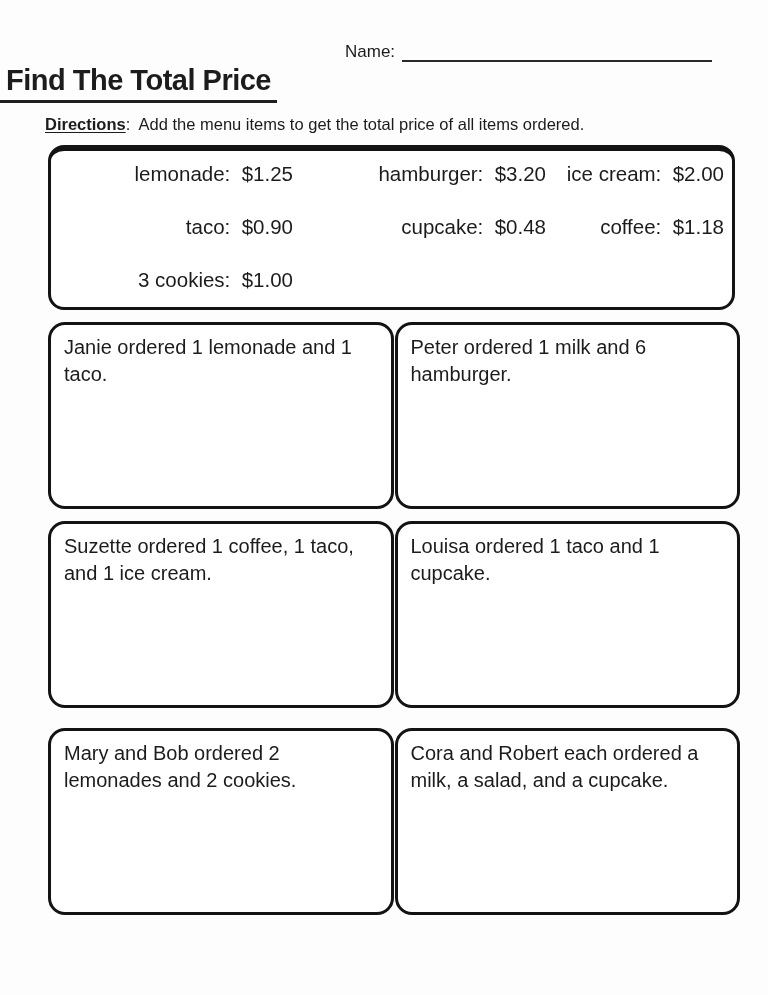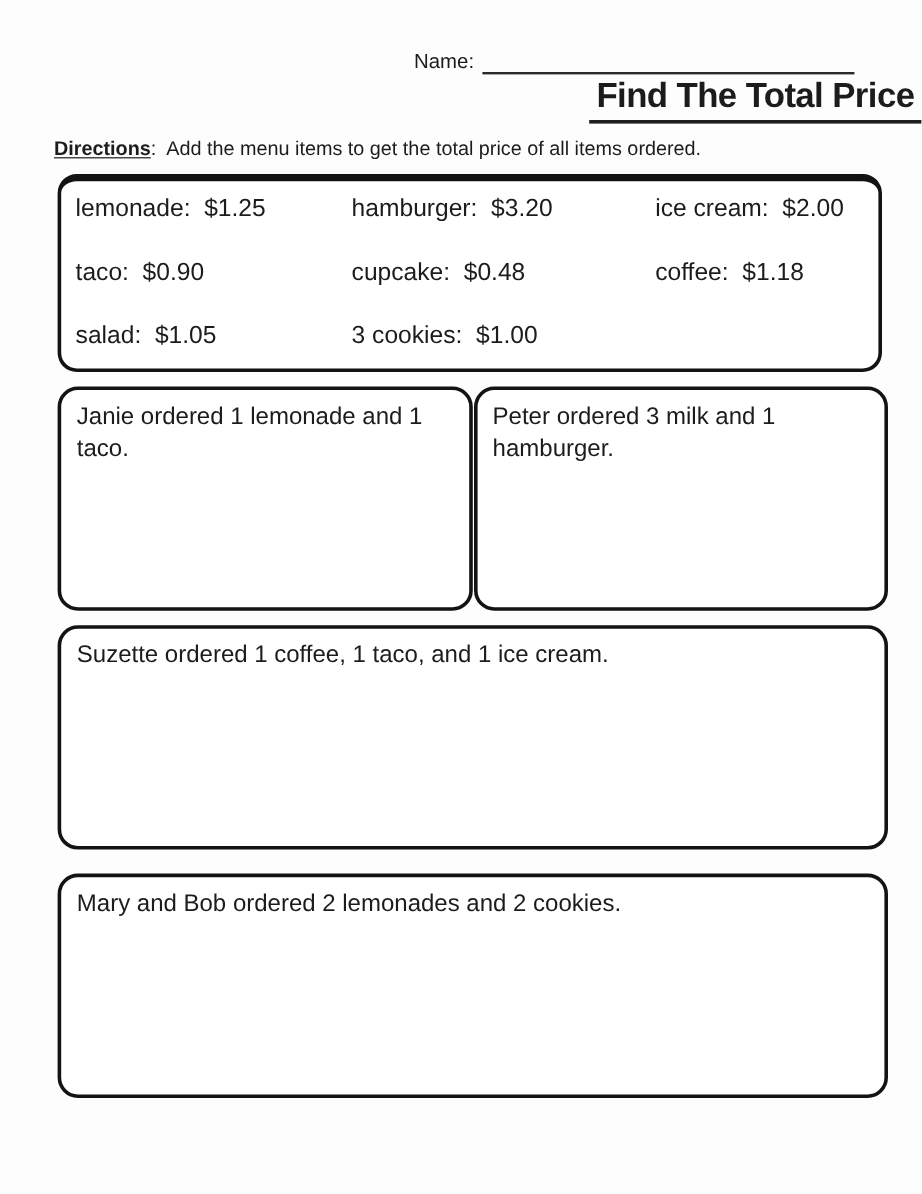--- a/index.html
+++ b/index.html
@@ -24,22 +24,21 @@
   .name-line {
     width: 310px; height: 20px;
     margin-left: 7px;
     border-bottom: 2px solid #2a2a2a;
   }
 
   
   .title-wrap {
     position: absolute;
     top: 64px; left: 0; right: 0;
-    text-align: right;
-    margin-left: 36px;
+    text-align: left;
   }
   .page-title {
     display: inline-block;
     font-size: 29px;
     font-weight: 700;
     letter-spacing: -0.5px;
     border-bottom: 3px solid #1f1f1f;
     padding: 0 6px 3px 6px;
   }
 
@@ -67,20 +66,21 @@
     border-top-width: 6px;
     border-radius: 16px;
     display: grid;
     grid-template-columns: 230px 253px 1fr;
     align-content: space-between;
     padding: 11px 8px 15px 12px;
   }
   .menu-item {
     font-size: 20.5px;
     white-space: pre;
+    text-align: right;
   }
 
   
   .problems {
     position: absolute;
     top: 322px; left: 48px;
     width: 692px;
   }
   .problem-row { display: flex; gap: 1px; margin-bottom: 12px; }
   .problem-row.row-2 { margin-bottom: 20px; align-items: center; }
@@ -111,36 +111,41 @@
 
 <p class="directions"><span class="directions-label">Directions</span><span>:  Add the menu items to get the total price of all items ordered.</span></p>
 
 <div class="menu-box">
   <span class="menu-item">lemonade:  $1.25</span>
   <span class="menu-item">hamburger:  $3.20</span>
   <span class="menu-item">ice cream:  $2.00</span>
   <span class="menu-item">taco:  $0.90</span>
   <span class="menu-item">cupcake:  $0.48</span>
   <span class="menu-item">coffee:  $1.18</span>
-  <span class="menu-item">salad:  $1.05</span>
   <span class="menu-item">3 cookies:  $1.00</span>
 </div>
 
 <div class="problems">
   <div class="problem-row row-1">
     <div class="problem-card">
       <p class="problem-text">Janie ordered 1 lemonade and 1 taco.</p>
     </div>
     <div class="problem-card">
-      <p class="problem-text">Peter ordered 3 milk and 1 hamburger.</p>
+      <p class="problem-text">Peter ordered 1 milk and 6 hamburger.</p>
     </div>
   </div>
   <div class="problem-row row-2">
     <div class="problem-card">
       <p class="problem-text">Suzette ordered 1 coffee, 1 taco, and 1 ice cream.</p>
     </div>
+    <div class="problem-card">
+      <p class="problem-text">Louisa ordered 1 taco and 1 cupcake.</p>
+    </div>
   </div>
   <div class="problem-row row-3">
     <div class="problem-card">
       <p class="problem-text">Mary and Bob ordered 2 lemonades and 2 cookies.</p>
     </div>
+    <div class="problem-card">
+      <p class="problem-text">Cora and Robert each ordered a milk, a salad, and a cupcake.</p>
+    </div>
   </div>
 </div>
 
 </body></html>

